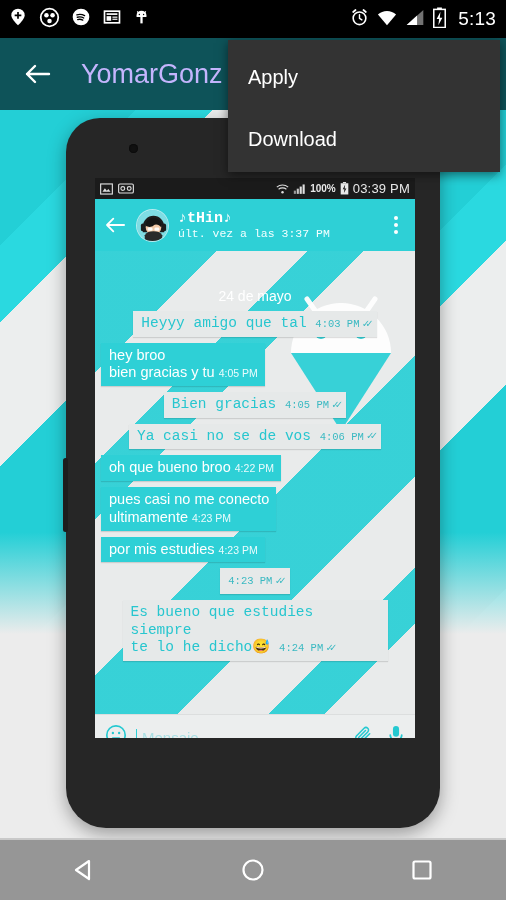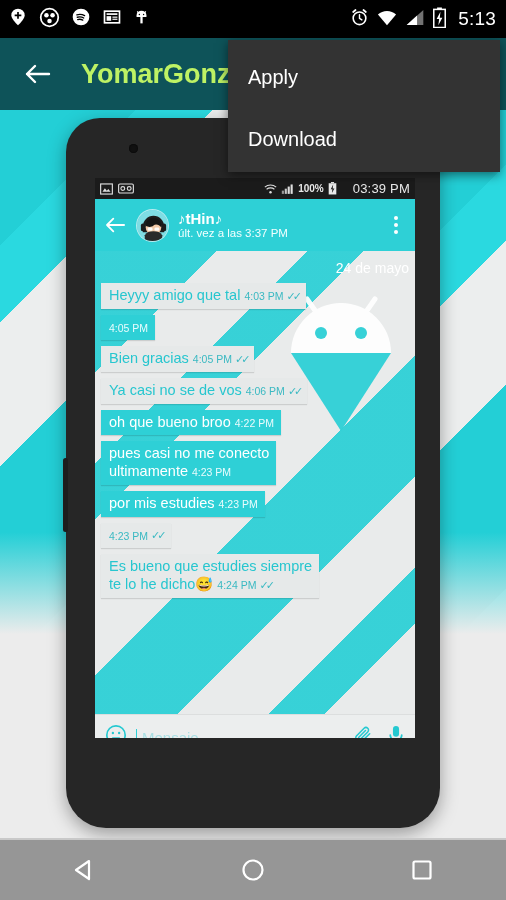--- a/index.html
+++ b/index.html
@@ -22,21 +22,21 @@
   .ic{ display:block; }
 
   
   .appbar{
     position:absolute; top:38px; left:0; width:506px; height:72px;
     background:#0e5359; display:flex; align-items:center; padding-left:18px;
     overflow:hidden;
   }
   .appbar .back{ width:40px; height:40px; display:flex; align-items:center; justify-content:center; flex:0 0 auto;}
   .appbar .title{
-    color:#bef264; font-size:27px; font-weight:bold; margin-left:23px;
+    color:#c4b5fd; font-size:27px; font-weight:normal; margin-left:23px;
     white-space:nowrap;
   }
 
   
   .stage{
     position:absolute; top:110px; left:0; width:506px; height:728px;
     overflow:hidden; background:#ececec;
   }
   
   .stage .wall{
@@ -74,34 +74,34 @@
   }
 
   
   .in-status{
     height:21px; background:#1b1b1b; display:flex; align-items:center;
     padding:0 5px; color:#e9e9e9; font-size:11px; gap:20px;
   }
   .in-status .left{ display:flex; align-items:center; gap:5px; }
   .in-status .right{ display:flex; align-items:center; gap:4px; margin-left:auto; font-weight:bold; }
   .in-status .pct{ font-size:10px; font-weight:bold; }
-  .in-status .clk{ font-size:13px; font-weight:500; letter-spacing:.2px;margin-left:12px; }
+  .in-status .clk{ font-size:13px; font-weight:500; letter-spacing:.2px; }
 
   
   .in-appbar{
     height:52px; background:#2ed0d6; display:flex; align-items:center;
     padding:0 8px; gap:7px;
   }
   .in-appbar .iback{ width:26px; display:flex; justify-content:center; flex:0 0 auto;}
   .avatar{
     width:33px; height:33px; border-radius:50%; flex:0 0 auto;
     background:#6fd8e0; overflow:hidden; position:relative;
     border:1px solid rgba(255,255,255,.5);
   }
-  .in-appbar .names{ display:flex; flex-direction:column; justify-content:center; line-height:1.15; margin-left:2px;}
+  .in-appbar .names{ display:flex; flex-direction:column; justify-content:center; line-height:1.15; margin-left:2px;font-family:Liberation Mono, monospace;}
   .in-appbar .n1{ color:#fff; font-size:15px; font-weight:bold; }
   .in-appbar .n2{ color:#f2ffff; font-size:11.5px; }
   .kebab{ margin-left:auto; width:18px; display:flex; flex-direction:column; align-items:center; gap:3px; padding-right:4px;}
   .kebab i{ width:4px; height:4px; background:#fff; border-radius:50%; display:block; }
 
   
   .chat{
     position:relative; height:463px; overflow:hidden;
     background:#e9ebeb;
   }
@@ -116,23 +116,23 @@
     opacity:.95;
   }
   .chat .droid{
     position:absolute; left:182px; top:30px; width:128px; height:150px;
     opacity:.95;
   }
   .chat .bubbles{
     position:relative; padding:4px 6px 0 6px;
   }
 
-  .daydiv{ text-align:right; color:#fff; font-size:14px; padding:5px 0 7px; position:relative;}
+  .daydiv{ text-align:center; color:#fff; font-size:14px; padding:5px 0 7px; position:relative;margin-top:28px;}
   .row{ display:flex; margin-bottom:6px; position:relative; }
-  .row.out{ justify-content:flex-start; }
+  .row.out{ justify-content:center;font-family:Liberation Mono, monospace; }
   .row.in{ justify-content:flex-start; }
   .bub{
     max-width:265px; padding:4px 7px 4px 8px;
     font-size:14.5px; line-height:1.22; position:relative;
     box-shadow:0 1px 1px rgba(0,0,0,.12);
     display:inline-block;
   }
   .bub.out{ background:#e6e9e9; color:#27c6cf; }
   .bub.in{ background:#2ed0d6; color:#ffffff; }
   .bub .txt{ white-space:pre-line; }
@@ -338,21 +338,22 @@
         <div class="bubbles">
           <div class="daydiv">24 de mayo</div>
           <div id="msgs">
               <div class="row out">
                 <div class="bub out"><span class="txt">Heyyy amigo que tal</span> <span class="meta">
                     <span>4:03 PM</span>
                     <span class="ticks">✓✓</span>
                   </span></div>
               </div>
               <div class="row in">
-                <div class="bub in"> <span class="meta">
+                <div class="bub in"><span class="txt">hey broo
+bien gracias y tu</span> <span class="meta">
                     <span>4:05 PM</span>
                   </span></div>
               </div>
               <div class="row out">
                 <div class="bub out"><span class="txt">Bien gracias</span> <span class="meta">
                     <span>4:05 PM</span>
                     <span class="ticks">✓✓</span>
                   </span></div>
               </div>
               <div class="row out">

